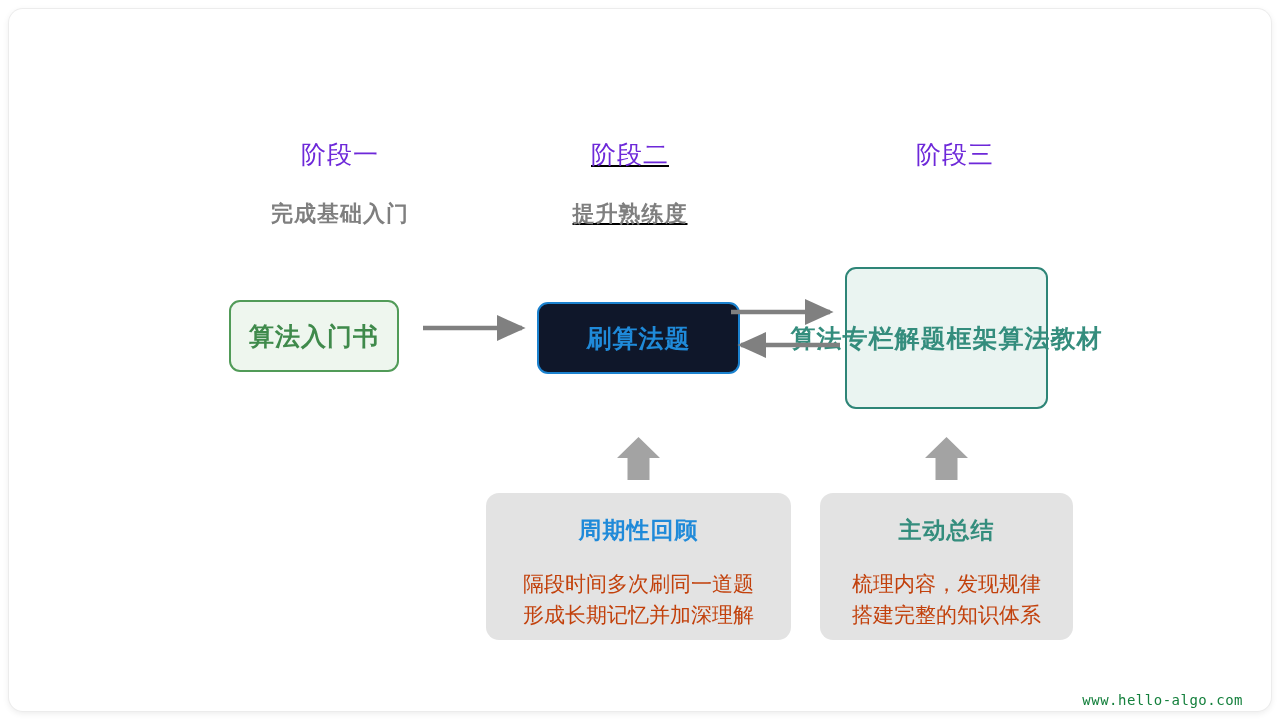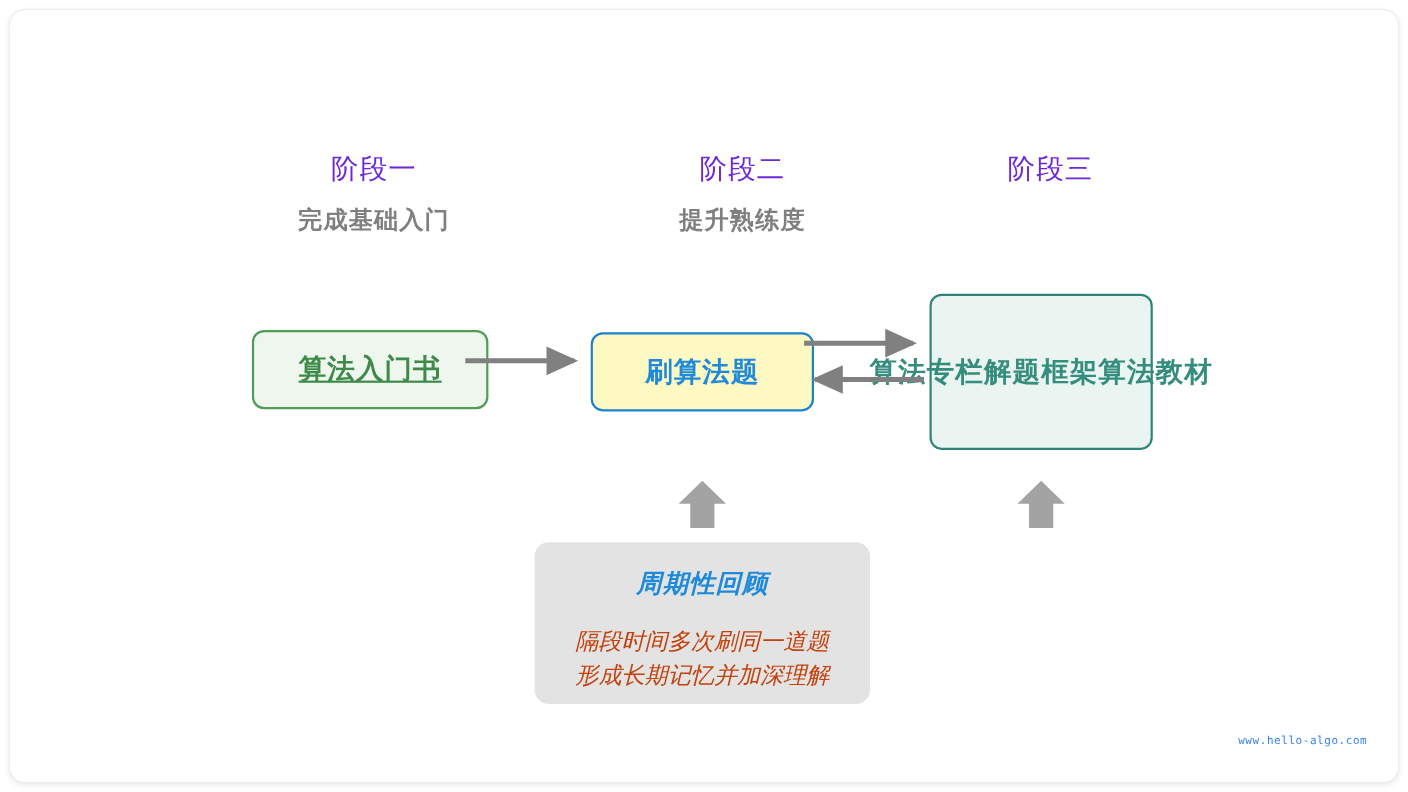--- a/index.html
+++ b/index.html
@@ -41,42 +41,42 @@
     line-height: 34px;
     letter-spacing: 1px;
     white-space: nowrap;
   }
   .stage-sub {
     font-size: 22px;
     font-weight: bold;
     color: #7f7f7f;
     line-height: 30px;
     letter-spacing: 1px;
-    margin-top: 14px;
+    margin-top: 28px;
     white-space: nowrap;
   }
 
   
   .node {
     position: absolute;
     box-sizing: border-box;
     border-radius: 11px;
     display: flex;
     flex-direction: row;
     align-items: center;
     justify-content: center;
     font-weight: bold;
   }
   .node-green {
     background: #eef6ee;
     border: 2px solid #519b58;
     color: #3f8a4b;
   }
   .node-blue {
-    background: #fef9c3;
+    background: #0f172a;
     border: 2px solid #1b82cf;
     color: #1f8ad9;
   }
   .node-teal {
     background: #eaf4f1;
     border: 2px solid #2e8577;
     color: #348d7d;
   }
   .node-line {
     font-size: 25px;
@@ -120,69 +120,76 @@
     top: 0;
     width: 1262px;
     height: 702px;
     pointer-events: none;
   }
 
   
   #watermark {
     position: absolute;
     right: 28px;
-    bottom: 32px;
+    bottom: 3px;
     font-family: "DejaVu Sans Mono", "Liberation Mono", monospace;
-    font-size: 10px;
-    color: #3b82f6;
+    font-size: 14px;
+    color: #15803d;
     letter-spacing: 0.5px;
     white-space: nowrap;
   }
 </style>
 </head>
 <body>
 
 <div id="canvas">
 
   <div class="stage-col" style="left:201px; top:128px;">
     <div class="stage-title">阶段一</div>
     <div class="stage-sub">完成基础入门</div>
   </div>
 
-  <div class="stage-col" style="left:536px; top:128px;">
+  <div class="stage-col" style="left:491px; top:128px;text-decoration:underline;">
     <div class="stage-title">阶段二</div>
     <div class="stage-sub">提升熟练度</div>
   </div>
 
   <div class="stage-col" style="left:816px; top:128px;">
     <div class="stage-title">阶段三</div>
   </div>
 
-  <div class="node node-green" style="left:220px; top:291px; width:215px; height:72px;text-decoration:underline;">
+  <div class="node node-green" style="left:220px; top:291px; width:170px; height:72px;">
     <div class="node-line">算法入门书</div>
   </div>
 
   <div class="node node-blue" style="left:528px; top:293px; width:203px; height:72px;">
     <div class="node-line">刷算法题</div>
   </div>
 
   <div class="node node-teal" style="left:836px; top:258px; width:203px; height:142px;">
     <div class="node-line">算法专栏</div>
     <div class="node-line">解题框架</div>
     <div class="node-line">算法教材</div>
   </div>
 
-  <div class="note" style="left:477px; top:484px; width:305px; height:147px;font-style:italic;">
+  <div class="note" style="left:477px; top:484px; width:305px; height:147px;">
     <div class="note-title blue">周期性回顾</div>
     <div class="note-body">
       <div>隔段时间多次刷同一道题</div>
       <div>形成长期记忆并加深理解</div>
     </div>
   </div>
 
+  <div class="note" style="left:811px; top:484px; width:253px; height:147px;">
+    <div class="note-title teal">主动总结</div>
+    <div class="note-body">
+      <div>梳理内容，发现规律</div>
+      <div>搭建完整的知识体系</div>
+    </div>
+  </div>
 
   <svg id="arrows" viewBox="0 0 1262 702">
     <defs>
       <marker id="headR" markerWidth="7" markerHeight="7" refX="5.6" refY="3.5" orient="auto" markerUnits="strokeWidth">
         <path d="M0,0.6 L6.4,3.5 L0,6.4 Z" fill="#808080"></path>
       </marker>
       <marker id="headL" markerWidth="7" markerHeight="7" refX="5.6" refY="3.5" orient="auto" markerUnits="strokeWidth">
         <path d="M0,0.6 L6.4,3.5 L0,6.4 Z" fill="#808080"></path>
       </marker>
     </defs>

